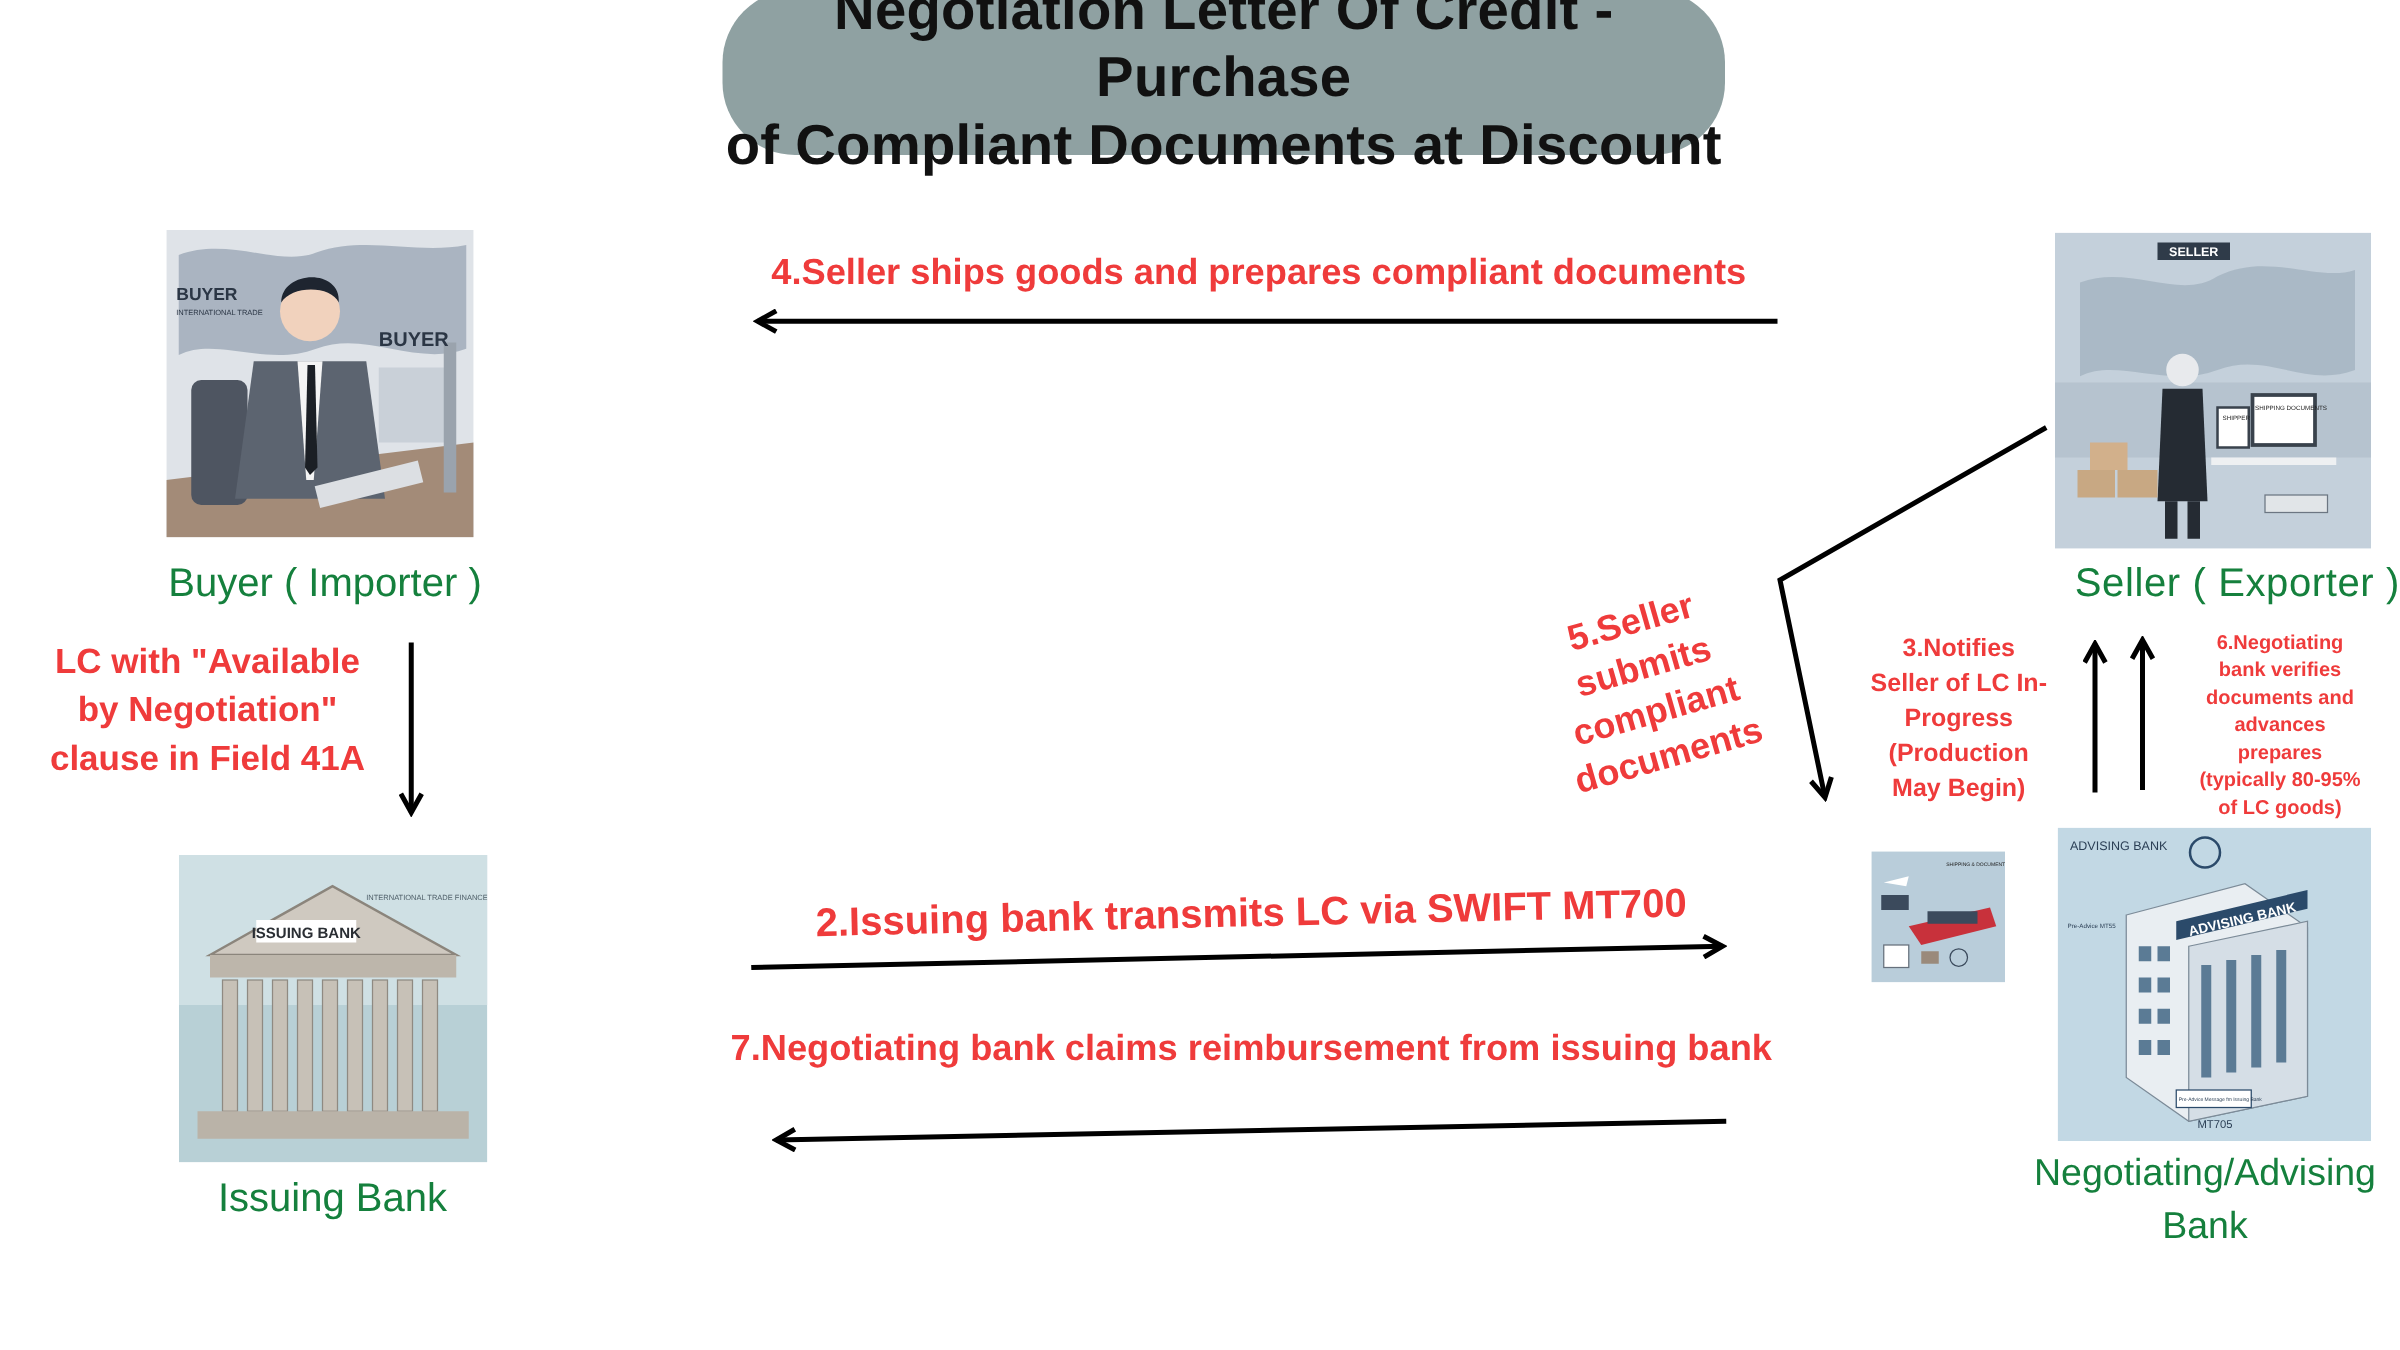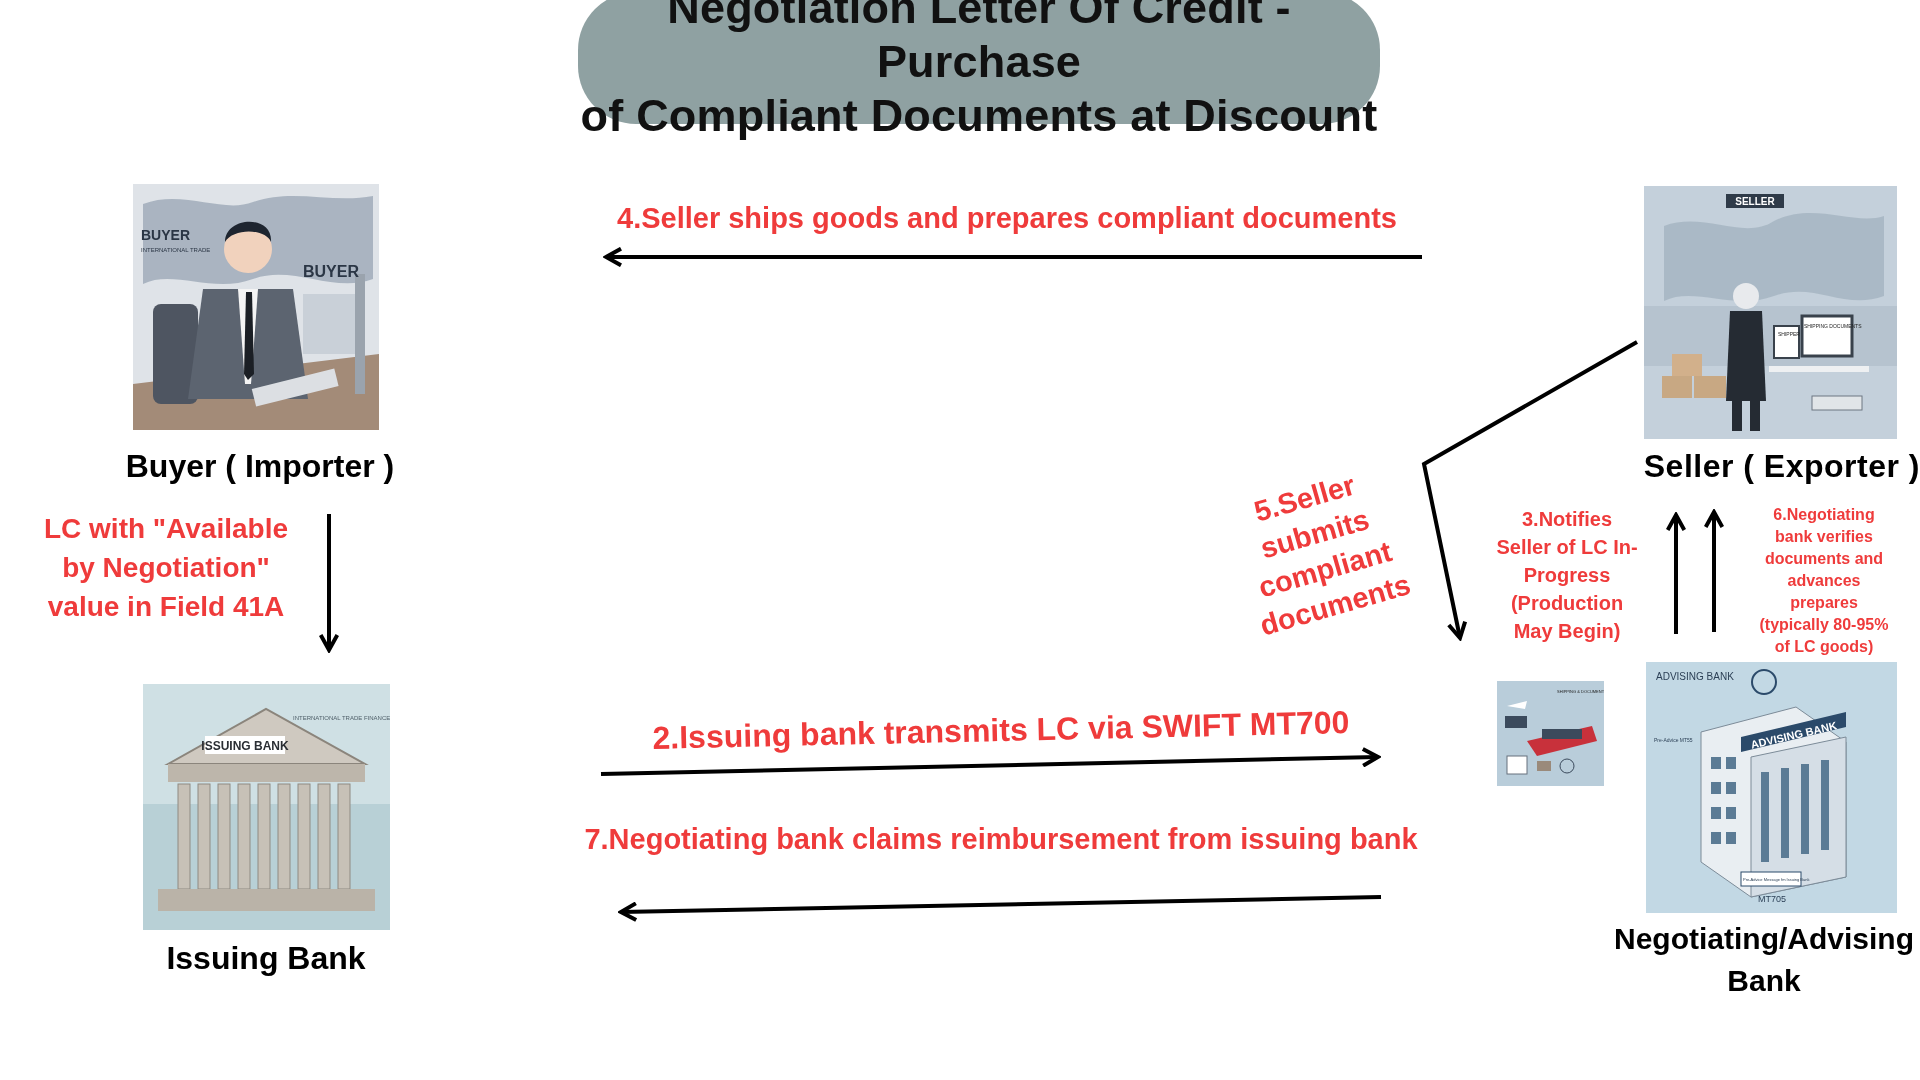--- a/index.html
+++ b/index.html
@@ -1,21 +1,21 @@
 <!DOCTYPE html>
 <html><head>
 <meta charset="utf-8">
 <style>
   html,body{margin:0;padding:0;background:#ffffff;}
   body{width:1920px;height:1080px;position:relative;overflow:hidden;font-family:"Liberation Sans","DejaVu Sans",sans-serif;}
   .abs{position:absolute;}
   .title-pill{left:578px;top:-8px;width:802px;height:132px;background:#8fa1a2;border-radius:0 0 56px 56px / 0 0 56px 56px;border-radius:58px;display:flex;align-items:center;justify-content:center;text-align:center;}
   .title-pill .t{font-family:"Liberation Sans",sans-serif;font-weight:bold;font-size:45px;line-height:54px;color:#111;padding-top:8px;letter-spacing:0.2px;}
   .red{color:#ef3b3b;font-weight:bold;font-family:"Liberation Sans",sans-serif;}
-  .lbl{color:#000000;font-weight:bold;font-family:"Liberation Sans",sans-serif;font-size:32px;text-align:center;white-space:nowrap;}
+  .lbl{color:#15803d;font-weight:normal;font-family:"Liberation Sans",sans-serif;font-size:32px;text-align:center;white-space:nowrap;}
   .img{overflow:hidden;border:0;}
   svg{position:absolute;left:0;top:0;}
   .center{text-align:center;}
 </style>
 </head>
 <body>
 
 <div class="abs title-pill">
   <div class="t">
     <div>Negotiation Letter Of Credit  - Purchase</div>
@@ -61,21 +61,21 @@
     <text x="8" y="56" font-family="Liberation Sans, sans-serif" font-weight="bold" font-size="14" fill="#2b3645">BUYER</text>
     <text x="8" y="68" font-family="Liberation Sans, sans-serif" font-size="6" fill="#2b3645">INTERNATIONAL TRADE</text>
     <text x="170" y="93" font-family="Liberation Sans, sans-serif" font-weight="bold" font-size="16" fill="#2b3645">BUYER</text>
   </svg>
 </div>
 <div class="abs lbl" style="left:90px;top:448px;width:340px;">Buyer ( Importer )</div>
 
 <div class="abs red center" style="left:27px;top:509px;width:278px;font-size:28px;line-height:39px;">
   <div>LC with "Available</div>
   <div>by Negotiation"</div>
-  <div>value in Field 41A</div>
+  <div>clause in Field 41A</div>
 </div>
 
 <div class="abs img" style="left:143px;top:684px;width:247px;height:246px;">
   <svg width="247" height="246" viewBox="0 0 247 246" style="position:static">
     <rect width="247" height="246" fill="#b8d0d6"></rect>
     <rect width="247" height="120" fill="#cfe0e4"></rect>
     <path d="M25,80 L123,25 L222,80 Z" fill="#cfc9c0" stroke="#8b857c" stroke-width="2"></path>
     <rect x="25" y="80" width="197" height="18" fill="#bdb6ab"></rect>
     <g fill="#c7c1b7" stroke="#8f8a82" stroke-width="1">
       <rect x="35" y="100" width="12" height="105"></rect>

